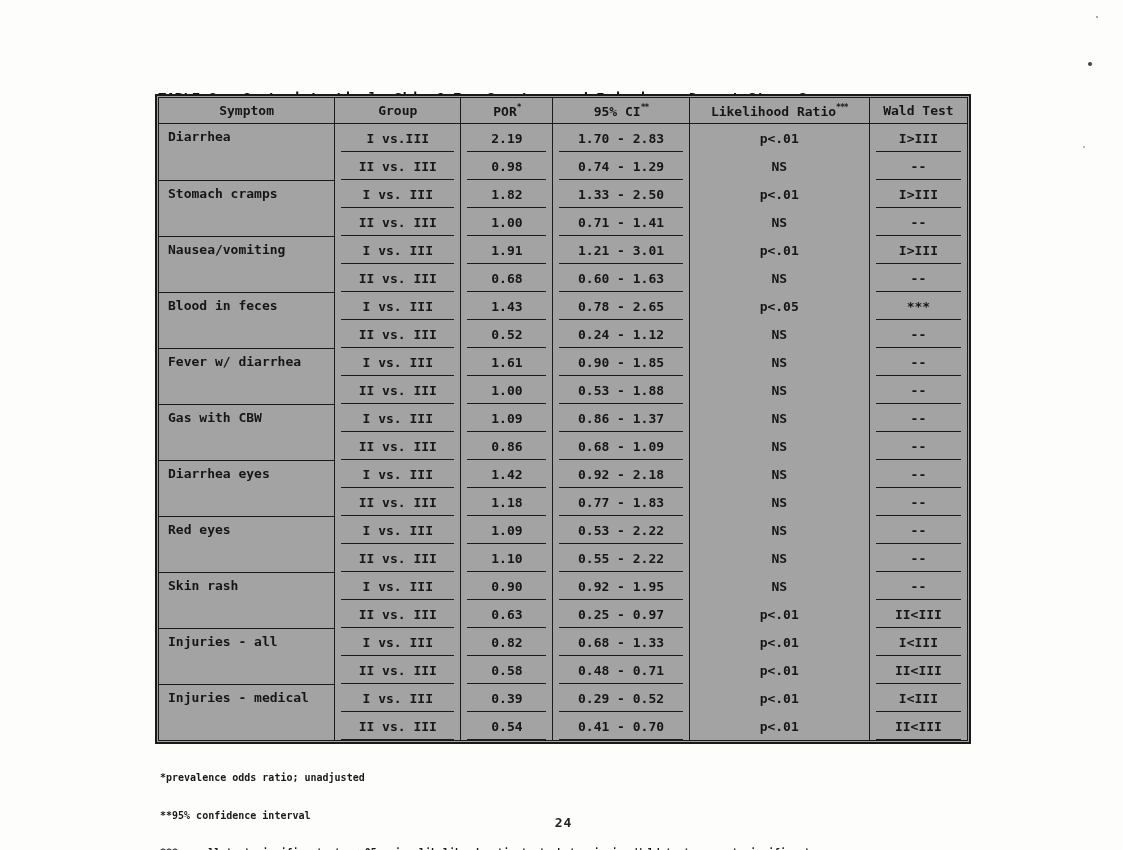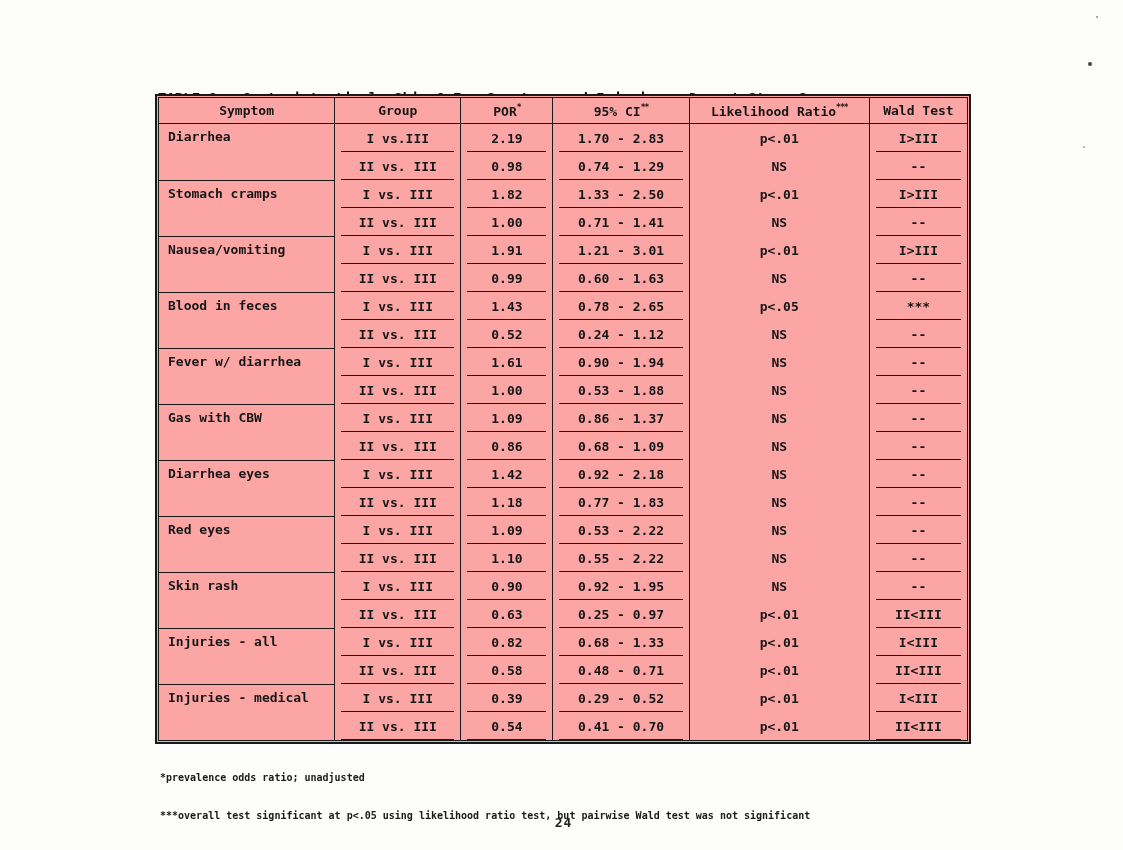--- a/index.html
+++ b/index.html
@@ -12,21 +12,21 @@
 
   .title-block{
     position:absolute;left:158px;top:56px;
     font-weight:bold;font-size:14px;line-height:17px;
     white-space:pre;color:#121212;
   }
   .title-line2{padding-left:84px;}
 
   .table-wrap{
     position:absolute;left:155px;top:94px;width:810px;
-    border:2px solid #1a1a1a;padding:1px;background:#fca5a5;
+    border:2px solid #1a1a1a;padding:1px;background:#a3a3a3;
   }
   table{
     width:100%;border-collapse:collapse;table-layout:fixed;
     border:1px solid #1a1a1a;
     font-family:"DejaVu Sans Mono","Liberation Mono",monospace;
     font-size:13px;font-weight:bold;color:#161616;
   }
   th{
     height:25px;text-align:center;vertical-align:middle;
     border-bottom:1.5px solid #1a1a1a;padding:0 2px;
@@ -126,21 +126,21 @@
           <tr>
             <td class="symptom" rowspan="2">Nausea/vomiting</td>
             <td class="group">I vs. III</td>
             <td class="por">1.91</td>
             <td class="ci">1.21 - 3.01</td>
             <td class="lr">p&lt;.01</td>
             <td class="wald">I&gt;III</td>
           </tr>
           <tr>
             <td class="group">II vs. III</td>
-            <td class="por">0.99</td>
+            <td class="por">0.68</td>
             <td class="ci">0.60 - 1.63</td>
             <td class="lr">NS</td>
             <td class="wald">--</td>
           </tr>
           <tr>
             <td class="symptom" rowspan="2">Blood in feces</td>
             <td class="group">I vs. III</td>
             <td class="por">1.43</td>
             <td class="ci">0.78 - 2.65</td>
             <td class="lr">p&lt;.05</td>
@@ -150,21 +150,21 @@
             <td class="group">II vs. III</td>
             <td class="por">0.52</td>
             <td class="ci">0.24 - 1.12</td>
             <td class="lr">NS</td>
             <td class="wald">--</td>
           </tr>
           <tr>
             <td class="symptom" rowspan="2">Fever w/ diarrhea</td>
             <td class="group">I vs. III</td>
             <td class="por">1.61</td>
-            <td class="ci">0.90 - 1.94</td>
+            <td class="ci">0.90 - 1.85</td>
             <td class="lr">NS</td>
             <td class="wald">--</td>
           </tr>
           <tr>
             <td class="group">II vs. III</td>
             <td class="por">1.00</td>
             <td class="ci">0.53 - 1.88</td>
             <td class="lr">NS</td>
             <td class="wald">--</td>
           </tr>
@@ -257,20 +257,21 @@
             <td class="ci">0.41 - 0.70</td>
             <td class="lr">p&lt;.01</td>
             <td class="wald">II&lt;III</td>
           </tr>
         </tbody>
     </table>
   </div>
 
   <div class="footnotes">
     <div class="fn-underlined">*prevalence odds ratio; unadjusted</div>
+    <div>**95% confidence interval</div>
     <div>***overall test significant at p&lt;.05 using likelihood ratio test, but pairwise Wald test was not significant</div>
   </div>
 
   <div class="page-number">24</div>
 
   <div class="speck s1"></div>
   <div class="speck s2"></div>
   <div class="speck s3"></div>
 </div>
 

